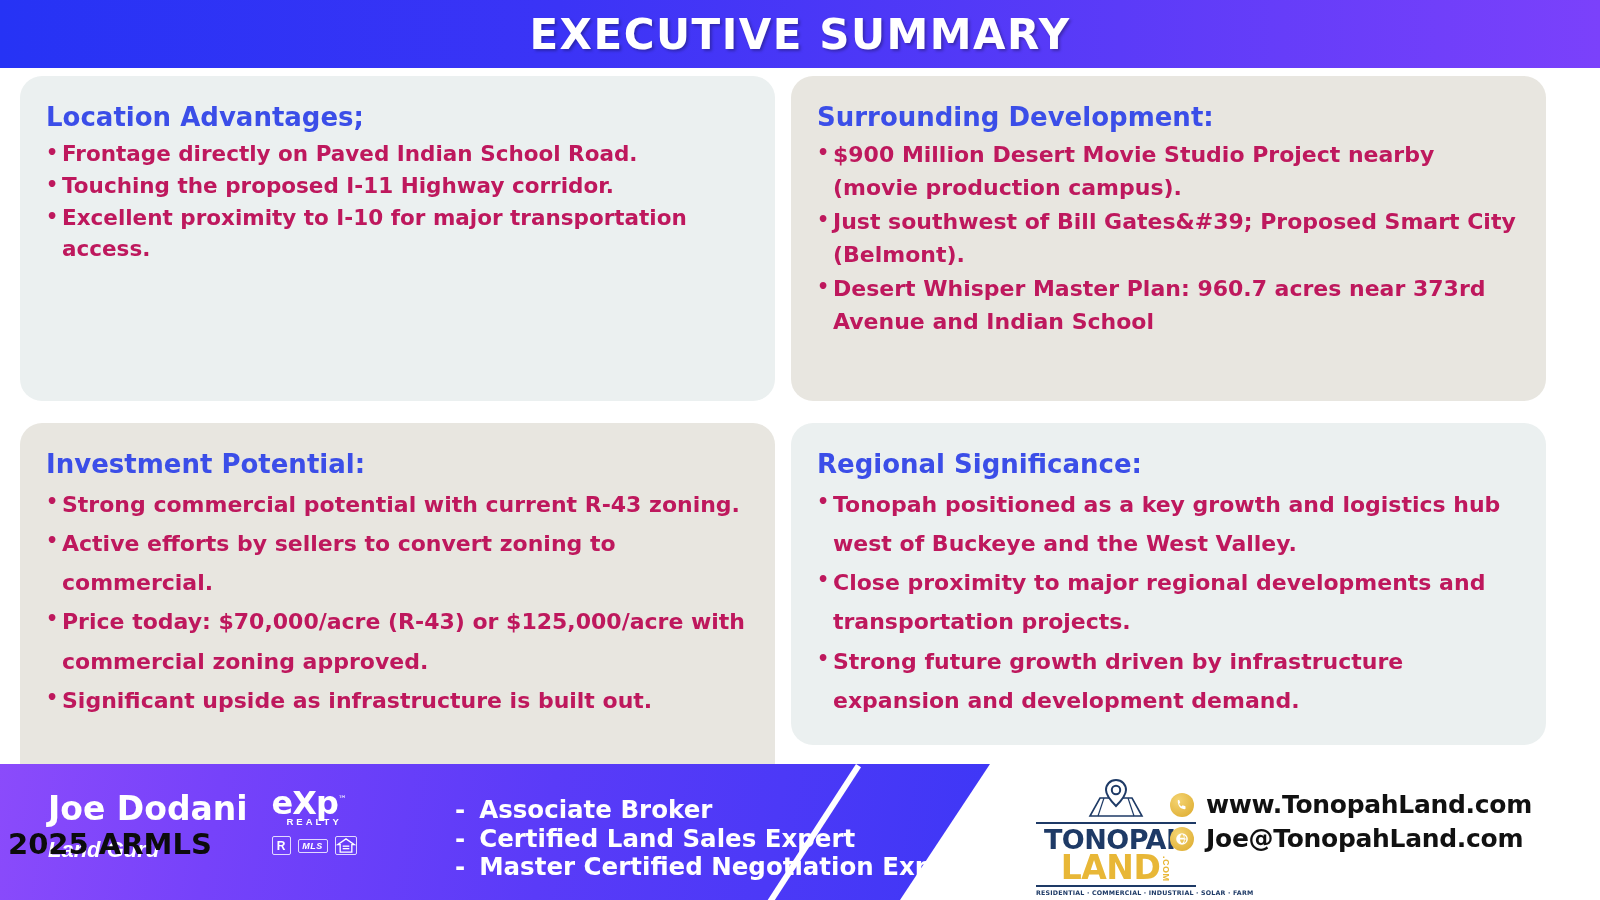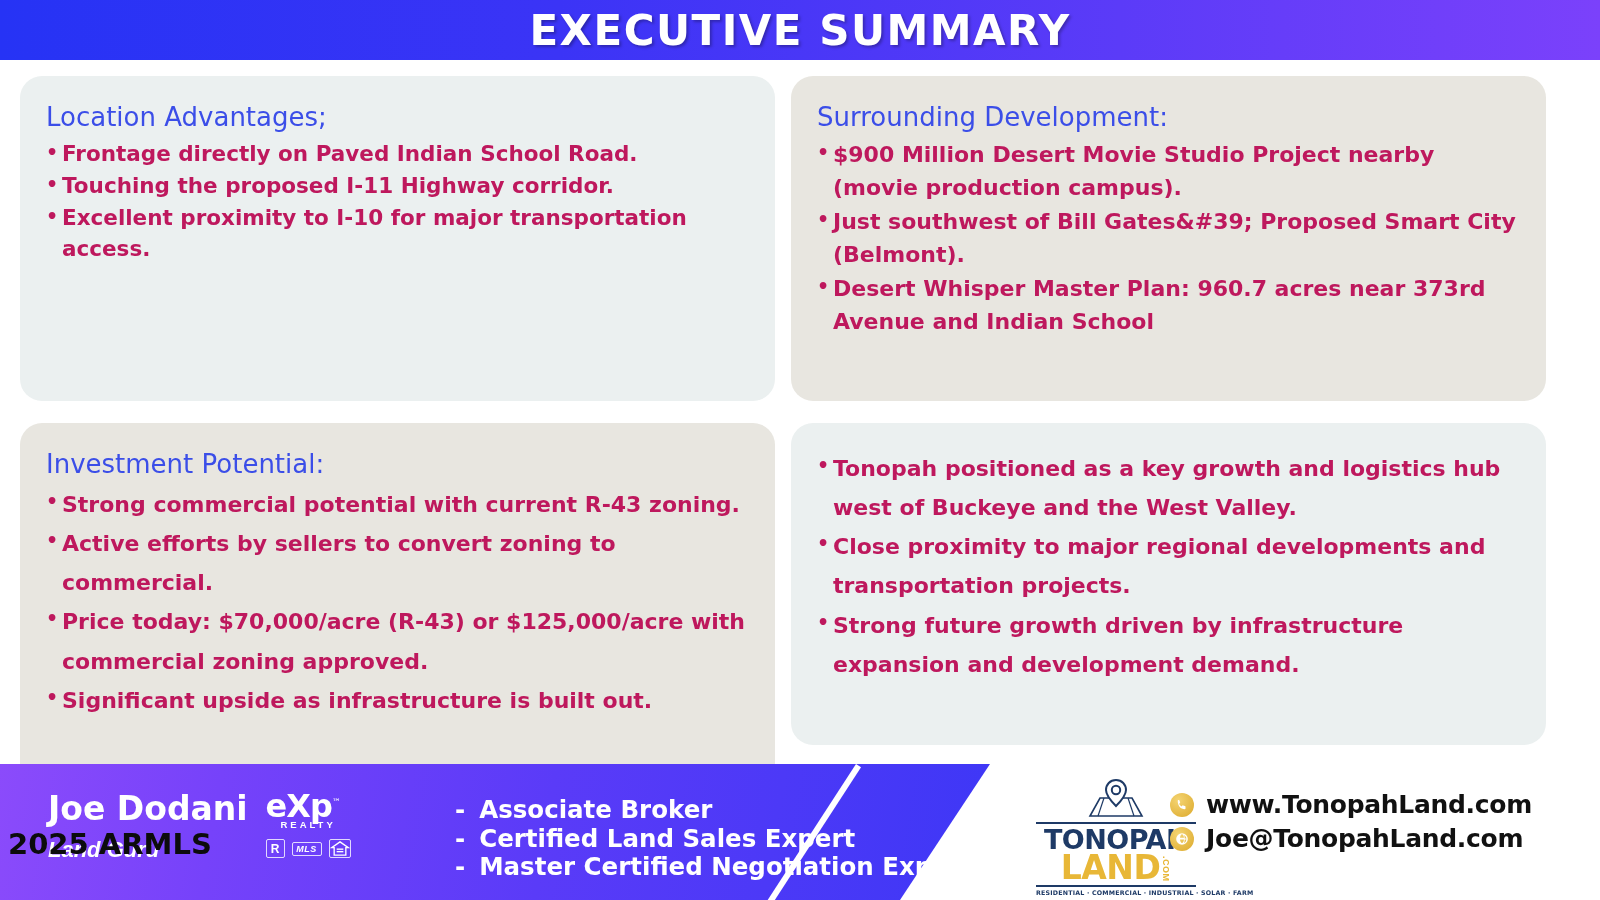--- a/index.html
+++ b/index.html
@@ -6,21 +6,21 @@
   html,body { width:1600px; height:900px; }
   body {
     font-family:"Liberation Sans", sans-serif;
     background:#ffffff;
     overflow:hidden;
     position:relative;
   }
 
   
   .header{
-    height:60px;
+    height:68px;
     width:100%;
     background:linear-gradient(90deg,#2633F5 0%,#3B34F6 35%,#5B3BF8 70%,#7B41FB 100%);
     display:flex; align-items:center; justify-content:center;
     position:relative;
   }
   .header-title{
     color:#ffffff;
     font-size:42px;
     font-weight:bold;
     letter-spacing:1.5px;
@@ -43,21 +43,21 @@
     padding:26px 26px 22px 26px;
   }
   .card.tl{ background:#EBF0F0; height:325px; }
   .card.tr{ background:#E8E6E0; height:325px; }
   .card.bl{ background:#E8E6E0; height:390px; }
   .card.br{ background:#EBF0F0; height:322px; }
 
   .card-title{
     color:#3B4EE8;
     font-size:26px;
-    font-weight:normal;
+    font-weight:bold;
     margin-bottom:6px;
     font-family:"DejaVu Sans", sans-serif;
   }
   .bullets{ list-style:none; }
   .bullets li{
     color:#be185d;
     font-size:21.5px;
     font-weight:bold;
     line-height:1.48;
     padding-left:16px;
@@ -101,21 +101,21 @@
     background:#ffffff;
     transform:rotate(33deg);
     transform-origin:top left;
   }
 
   .agent-block{
     position:absolute;
     left:48px; top:28px;
     color:#ffffff;
   }
-  .agent-row{ display:flex; align-items:center; gap:18px; }
+  .agent-row{ display:flex; align-items:flex-start; gap:24px; }
   .agent-name{
     font-size:33px; font-weight:bold;
     line-height:1.0;
     font-family:"DejaVu Sans", sans-serif;
   }
   .agent-sub{
     font-size:22px; font-weight:bold; font-style:italic;
     line-height:1.0; margin-top:14px;
     font-family:Liberation Sans, sans-serif;
   }
@@ -247,20 +247,21 @@
     <div class="card-title">Investment Potential:</div>
     <ul class="bullets">
       <li>Strong commercial potential with current R-43 zoning.</li>
       <li>Active efforts by sellers to convert zoning to commercial.</li>
       <li>Price today: $70,000/acre (R-43) or $125,000/acre with commercial zoning approved.</li>
       <li>Significant upside as infrastructure is built out.</li>
     </ul>
   </div>
 
   <div class="card br">
+    <div class="card-title">Regional Significance:</div>
     <ul class="bullets">
       <li>Tonopah positioned as a key growth and logistics hub west of Buckeye and the West Valley.</li>
       <li>Close proximity to major regional developments and transportation projects.</li>
       <li>Strong future growth driven by infrastructure expansion and development demand.</li>
     </ul>
   </div>
 
 </div>
 
 <div class="footer">

